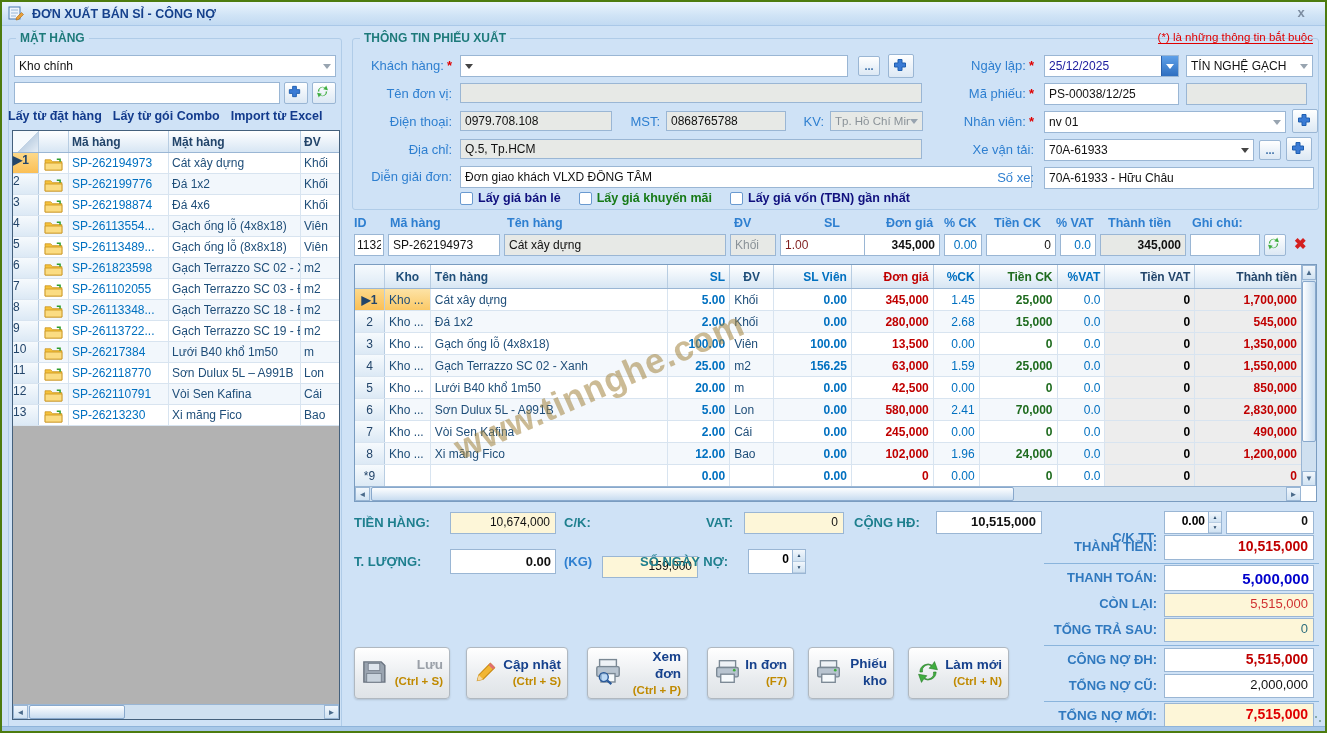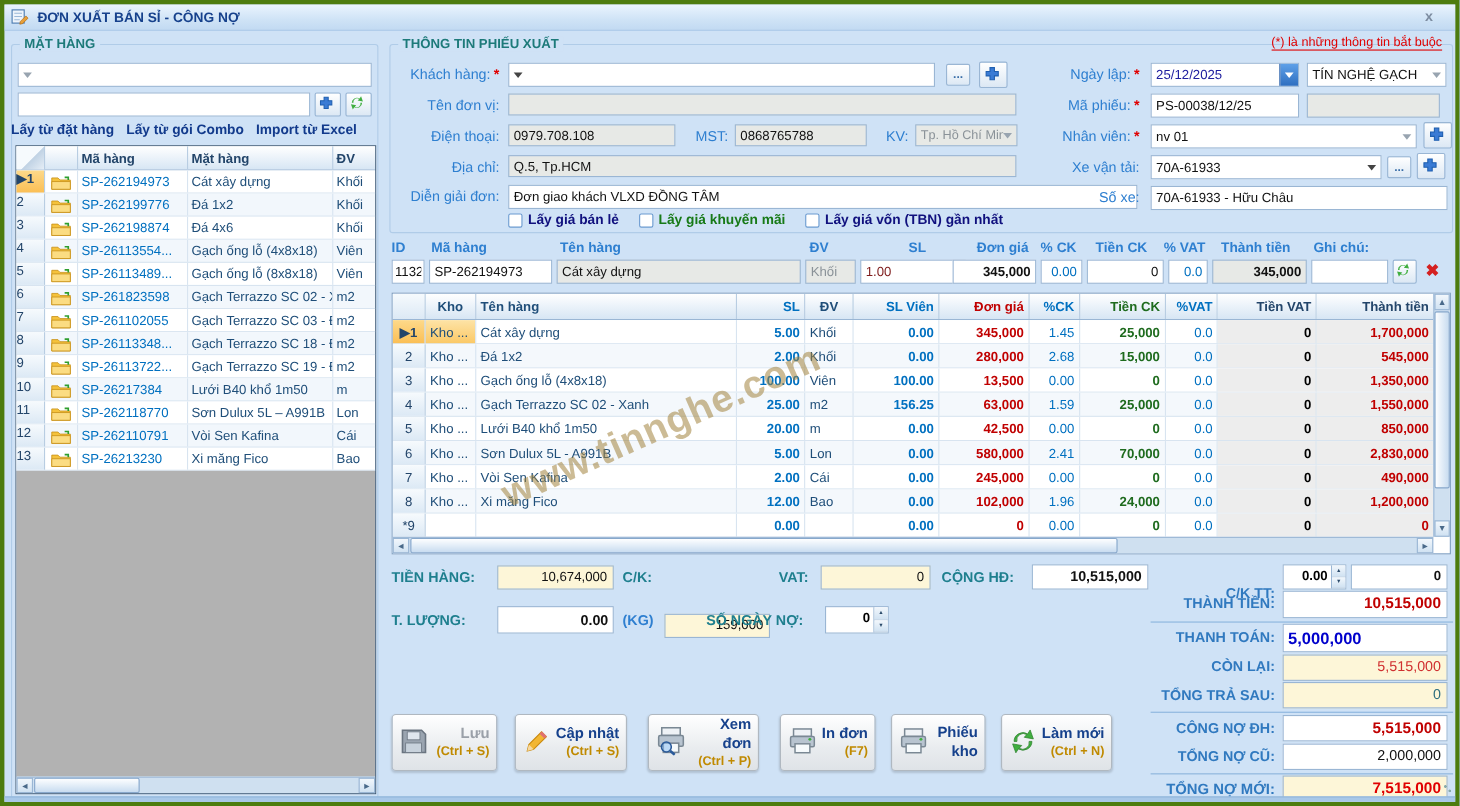--- a/index.html
+++ b/index.html
@@ -1,17 +1,17 @@
 <!DOCTYPE html>
 <html><head>
 <meta charset="utf-8">
 <style>
   html,body{margin:0;padding:0;background:#9dbede;}
   *{box-sizing:border-box;}
-  .window{position:relative;width:1327px;height:733px;background:#cfe2f6;border:4px solid #4d7c0f;
+  .window{position:relative;width:1327px;height:733px;background:#cfe2f6;border:2px solid #4d7c0f;
     font-family:"Liberation Sans",sans-serif;font-size:12px;overflow:hidden;}
   .titlebar{position:absolute;left:0;top:0;right:0;height:24px;
     background:linear-gradient(#eaf4fd,#cfe3f6 60%,#c2daf2);border-bottom:1px solid #aac8e8;
     display:flex;align-items:center;padding-left:6px;gap:6px;}
   .titletext{color:#16418c;font-weight:bold;font-size:12.5px;}
   .closex{position:absolute;right:14px;top:3px;width:20px;height:18px;text-align:center;
     color:#7c8ca0;font-weight:bold;font-size:13px;cursor:default;}
   .grouplabel{position:absolute;color:#1d7a7a;font-weight:bold;font-size:12px;background:#cfe2f6;padding:0 4px;z-index:3;}
   .groupbox{position:absolute;border:1px solid #b0cce8;border-radius:3px;}
   .reqnote{position:absolute;color:#e00000;font-size:11.5px;border-bottom:1px solid #e00000;}
@@ -132,20 +132,21 @@
         </svg>
     </span>
     <span class="titletext">ĐƠN XUẤT BÁN SỈ - CÔNG NỢ</span>
     <span class="closex">x</span>
   </div>
 
   <div class="groupbox" style="left:6px;top:36px;width:334px;height:691px;"></div>
   <div class="grouplabel" style="left:14px;top:29px;">MẶT HÀNG</div>
 
   <div class="combo" style="left:12px;top:53px;width:322px;height:22px;">
+    <span class="ctext">Kho chính</span>
     <span class="tri gray"></span>
   </div>
   <input class="tb" style="left: 12px; top: 80px; width: 266px; height: 22px;" value="">
   <div class="sqbtn" style="left:282px;top:80px;width:24px;height:22px;">
     <span class="icon16">
         <svg viewBox="0 0 16 16" width="15" height="15">
           <path d="M6 2.5h4v3.5h3.5v4H10v3.5H6V10H2.5V6H6z" fill="#3a7bd5" stroke="#1f5fb0"></path>
         </svg>
       </span>
   </div>
@@ -666,21 +667,21 @@
       </span>
   </div>
   <div class="val" style="left:1224px;top:509px;width:88px;height:23px;font-weight:bold;">0</div>
 
   <div class="rlabel" style="left:1020px;top:537px;">THÀNH TIỀN:</div>
   <div class="val" style="left:1162px;top:533px;width:150px;height:25px;color:#c00000;font-weight:bold;font-size:14px;">10,515,000</div>
 
   <div class="hr" style="left:1042px;top:561px;width:275px;"></div>
 
   <div class="rlabel" style="left:1020px;top:568px;">THANH TOÁN:</div>
-  <input class="tb" style="left: 1162px; top: 563px; width: 150px; height: 26px; color: rgb(0, 0, 204); font-weight: bold; font-size: 15px;" value="5,000,000">
+  <input class="tb" style="left: 1162px; top: 563px; width: 150px; height: 26px; text-align: right; color: rgb(0, 0, 204); font-weight: bold; font-size: 15px;" value="5,000,000">
 
   <div class="rlabel" style="left:1020px;top:594px;">CÒN LẠI:</div>
   <div class="val cream" style="left:1162px;top:591px;width:150px;height:24px;color:#d03030;font-size:13px;">5,515,000</div>
 
   <div class="rlabel" style="left:1020px;top:620px;">TỔNG TRẢ SAU:</div>
   <div class="val cream" style="left:1162px;top:616px;width:150px;height:24px;color:#2e6e7e;font-size:13px;">0</div>
 
   <div class="hr" style="left:1042px;top:643px;width:275px;"></div>
 
   <div class="rlabel" style="left:1020px;top:650px;">CÔNG NỢ ĐH:</div>

